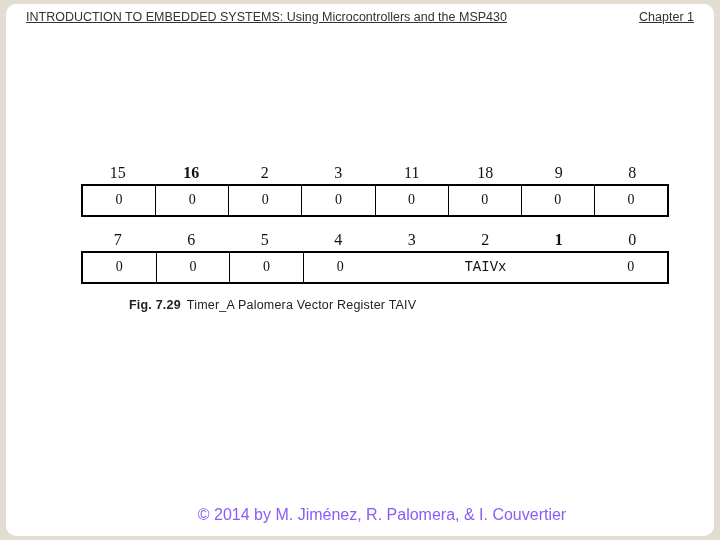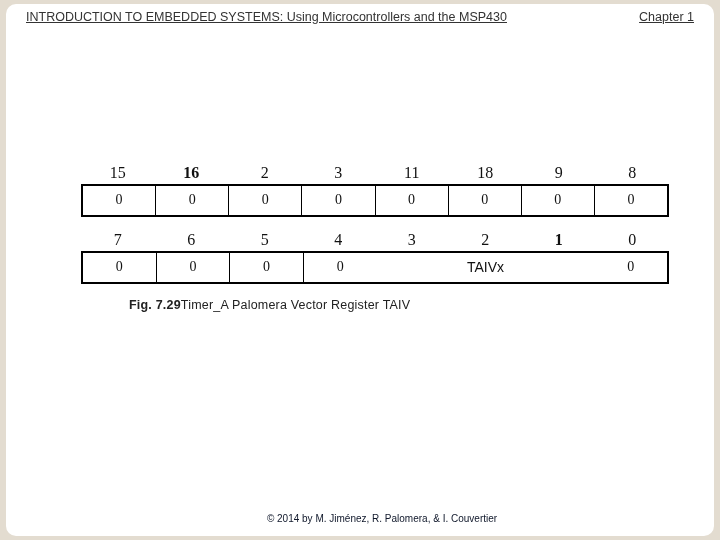--- a/index.html
+++ b/index.html
@@ -31,22 +31,22 @@
     color: #333;
     text-decoration: underline;
   }
   .header .title { text-decoration: underline; }
   .footer {
     position: absolute;
     bottom: 12px;
     left: 0;
     right: 0;
     text-align: center;
-    font-size: 10px;
-    color: #0f172a;
+    font-size: 16px;
+    color: #8b5cf6;
     padding-left: 44px;
   }
   .figure-zone {
     position: absolute;
     top: 160px;
     left: 75px;
     right: 45px;
   }
   .bit-labels {
     display: flex;
@@ -74,33 +74,33 @@
     color: #111;
   }
   .bit-row .cell + .cell { border-left: 1px solid #000; }
   .bit-row.lower .cell + .cell { border-left: 1px solid #000; }
   .gap { height: 14px; }
   .taivx-group {
     flex: 3;
     display: flex;
     align-items: center;
     justify-content: center;
-    font-family: Liberation Sans, sans-serif;
+    font-family: Liberation Mono, monospace;
     font-size: 14px;
     padding: 6px 0 7px 0;
     color: #111;
   }
   .caption {
     margin-top: 14px;
     font-family: Arial, sans-serif;
     font-size: 12.5px;
     color: #222;
     letter-spacing: 0.2px;
   }
-  .caption .figno { font-weight: bold; margin-right: 0; padding-left: 48px; }
+  .caption .figno { font-weight: bold; margin-right: 6px; padding-left: 48px; }
   .bold { font-weight: bold; }
 </style>
 </head>
 <body>
 
 <div class="page">
 
   <div class="header">
     <span class="title">INTRODUCTION TO EMBEDDED SYSTEMS: Using Microcontrollers and the MSP430</span>
     <span>Chapter 1</span>

